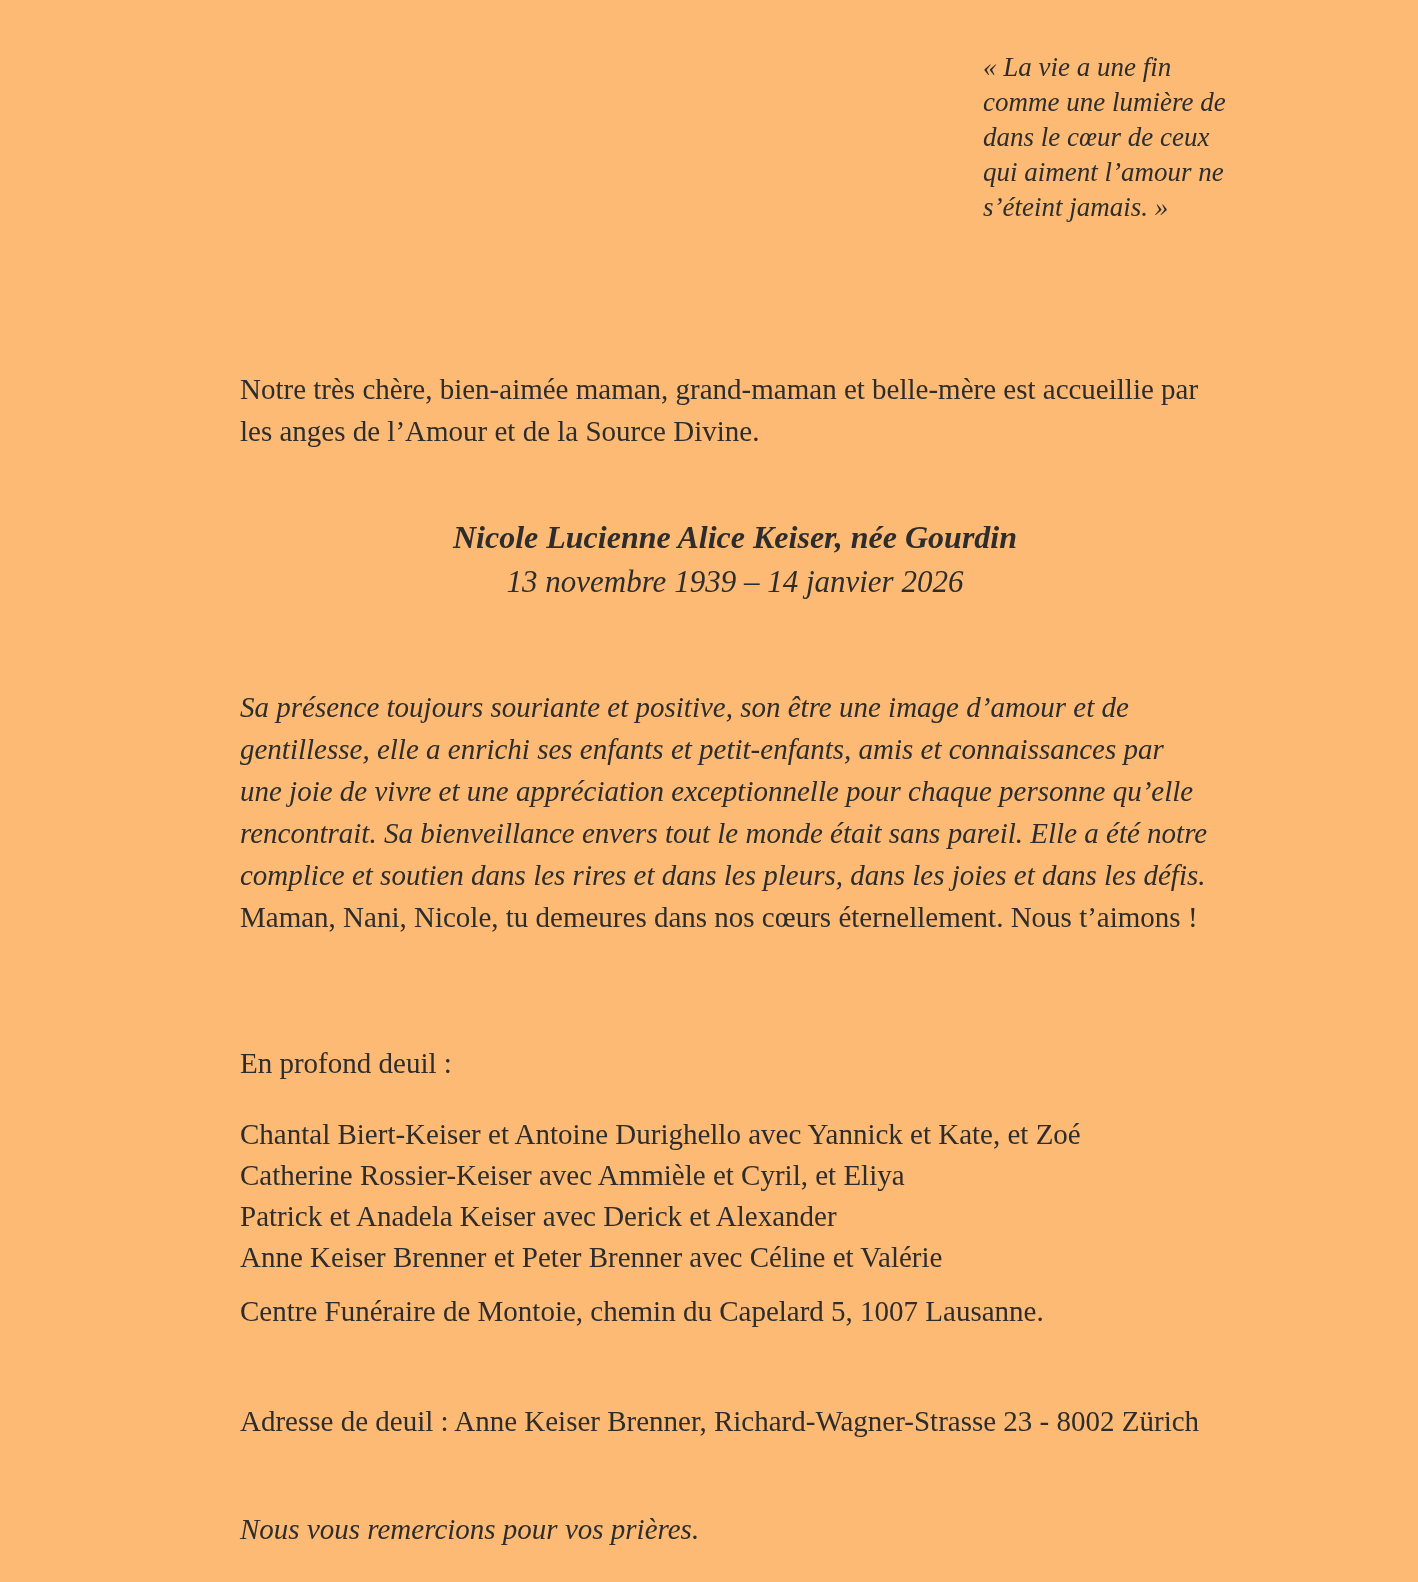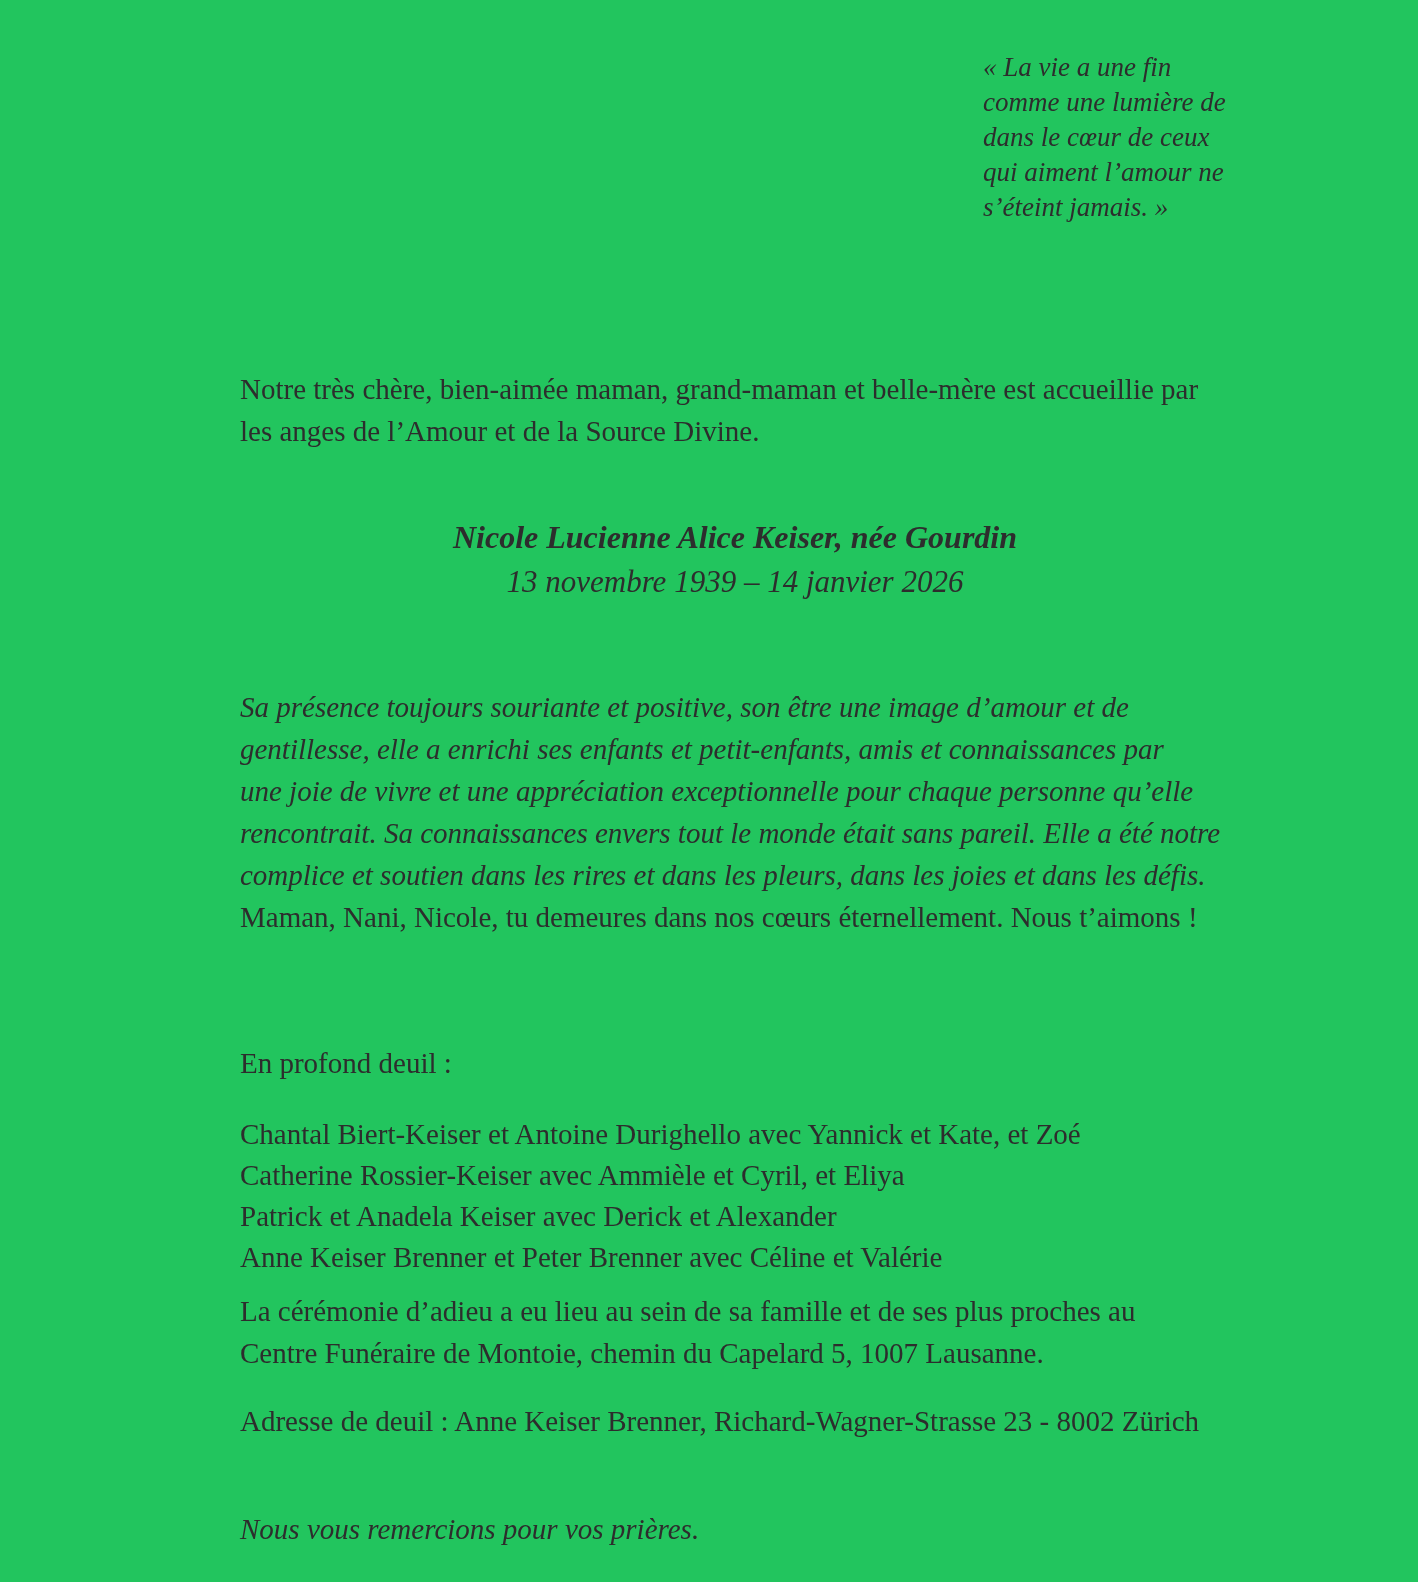--- a/index.html
+++ b/index.html
@@ -1,20 +1,20 @@
 <!DOCTYPE html>
 <html><head>
 <meta charset="utf-8">
 <style>
   html, body { margin: 0; padding: 0; background: #ffffff; }
   .page {
     position: relative;
     width: 1418px;
     height: 1582px;
-    background: #22c55e;
+    background: #fdba74;
     font-family: "Liberation Serif", serif;
     color: #2d2d2d;
     overflow: hidden;
   }
   .quote {
     position: absolute;
     left: 983px;
     top: 50px;
     width: 330px;
     font-style: italic;
@@ -67,41 +67,40 @@
 
   <div class="center-block" style="top: 514px;">
     <div class="name-line">Nicole Lucienne Alice Keiser, née Gourdin</div>
     <div class="dates-line">13 novembre 1939 – 14 janvier 2026</div>
   </div>
 
   <div class="block" style="top: 686px; font-style: italic;">
     <div>Sa présence toujours souriante et positive, son être une image d’amour et de</div>
     <div>gentillesse, elle a enrichi ses enfants et petit-enfants, amis et connaissances par</div>
     <div>une joie de vivre et une appréciation exceptionnelle pour chaque personne qu’elle</div>
-    <div>rencontrait. Sa connaissances envers tout le monde était sans pareil. Elle a été notre</div>
+    <div>rencontrait. Sa bienveillance envers tout le monde était sans pareil. Elle a été notre</div>
     <div>complice et soutien dans les rires et dans les pleurs, dans les joies et dans les défis.</div>
   </div>
 
   <div class="block" style="top: 896px;">
     <div>Maman, Nani, Nicole, tu demeures dans nos cœurs éternellement. Nous t’aimons !</div>
   </div>
 
   <div class="block" style="top: 1042px;">
     <div>En profond deuil :</div>
   </div>
 
   <div class="block" style="top: 1114px; line-height: 41px;">
     <div>Chantal Biert-Keiser et Antoine Durighello avec Yannick et Kate, et Zoé</div>
     <div>Catherine Rossier-Keiser avec Ammièle et Cyril, et Eliya</div>
     <div>Patrick et Anadela Keiser avec Derick et Alexander</div>
     <div>Anne Keiser Brenner et Peter Brenner avec Céline et Valérie</div>
   </div>
 
   <div class="block" style="top: 1290px;">
-    <div>La cérémonie d’adieu a eu lieu au sein de sa famille et de ses plus proches au</div>
     <div>Centre Funéraire de Montoie, chemin du Capelard 5, 1007 Lausanne.</div>
   </div>
 
   <div class="block" style="top: 1400px;">
     <div>Adresse de deuil : Anne Keiser Brenner, Richard-Wagner-Strasse 23 - 8002 Zürich</div>
   </div>
 
   <div class="block italic" style="top: 1508px;">
     <div>Nous vous remercions pour vos prières.</div>
   </div>

